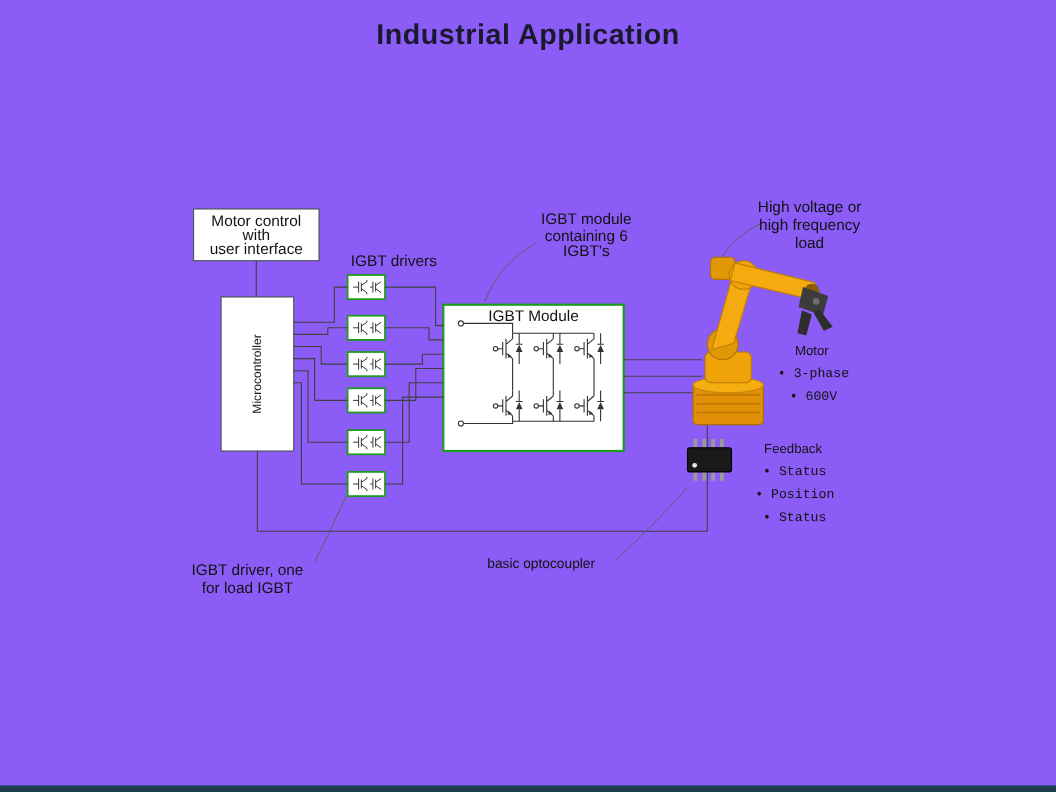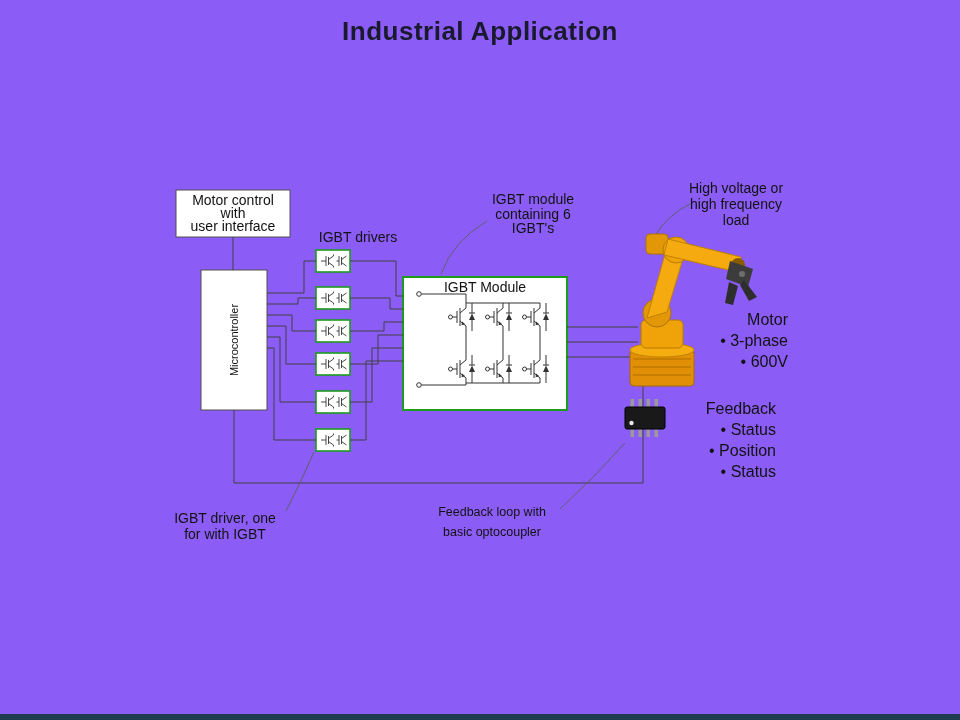--- a/index.html
+++ b/index.html
@@ -18,24 +18,24 @@
   .micro-label { position:absolute; left:201px; top:270px; width:66px; height:140px;
                  display:flex; align-items:center; justify-content:center; }
   .micro-label span { transform:rotate(-90deg); white-space:nowrap; font-size:11px; color:#121212; }
   .drivers-label { left:296px; top:231px; width:124px; }
   .module-label  { left:403px; top:281px; width:164px; }
   .module-note   { left:477px; top:192px; width:112px; line-height:14.5px; }
   .load-note     { left:680px; top:180px; width:112px; line-height:16px; }
   .driver-note   { left:163px; top:510px; width:124px; line-height:16px; }
   .floop-note    { left:418px; top:502px; width:148px; font-size:12.5px; line-height:20px; }
 
-  .speclist { position:absolute; font-size:16px; line-height:21px; color:#121212; text-align:right; }
+  .speclist { position:absolute; font-size:12px; line-height:21px; color:#121212; text-align:center; }
   .motor-list    { left:688px; top:309px; width:100px; }
   .feedback-list { left:666px; top:398px; width:110px; }
-  .speclist .bullet { padding-left:3px; }
+  .speclist .bullet { padding-left:3px;font-family:Liberation Mono, monospace; }
 
   .footer-bar { position:absolute; left:0; top:714px; width:960px; height:6px;
                 background:var(--footer-bar,#1e3c50); }
 
   
   .box  { fill:#fff; stroke:#4f4f4f; stroke-width:1; }
   .gbox { fill:#fff; stroke:var(--accent-green,#1d9b1d); stroke-width:1.6; }
   .gbox-big { stroke-width:2; }
   .wire { fill:none; stroke:var(--wire,#404040); stroke-width:1; }
   .thin { fill:none; stroke:#5e5e5e; stroke-width:0.9; }
@@ -186,22 +186,21 @@
 
   <div class="speclist feedback-list">
     <div>Feedback</div>
     <div class="bullet">• Status</div>
     <div class="bullet">• Position</div>
     <div class="bullet">• Status</div>
   </div>
 
   <div class="lbl driver-note">
     <span class="ln">IGBT driver, one</span>
-    <span class="ln">for with IGBT</span>
+    <span class="ln">for load IGBT</span>
   </div>
 
   <div class="lbl floop-note">
-    <span class="ln">Feedback loop with</span>
     <span class="ln">basic optocoupler</span>
   </div>
 
   <div class="footer-bar"></div>
 </div>
 
 </body></html>

